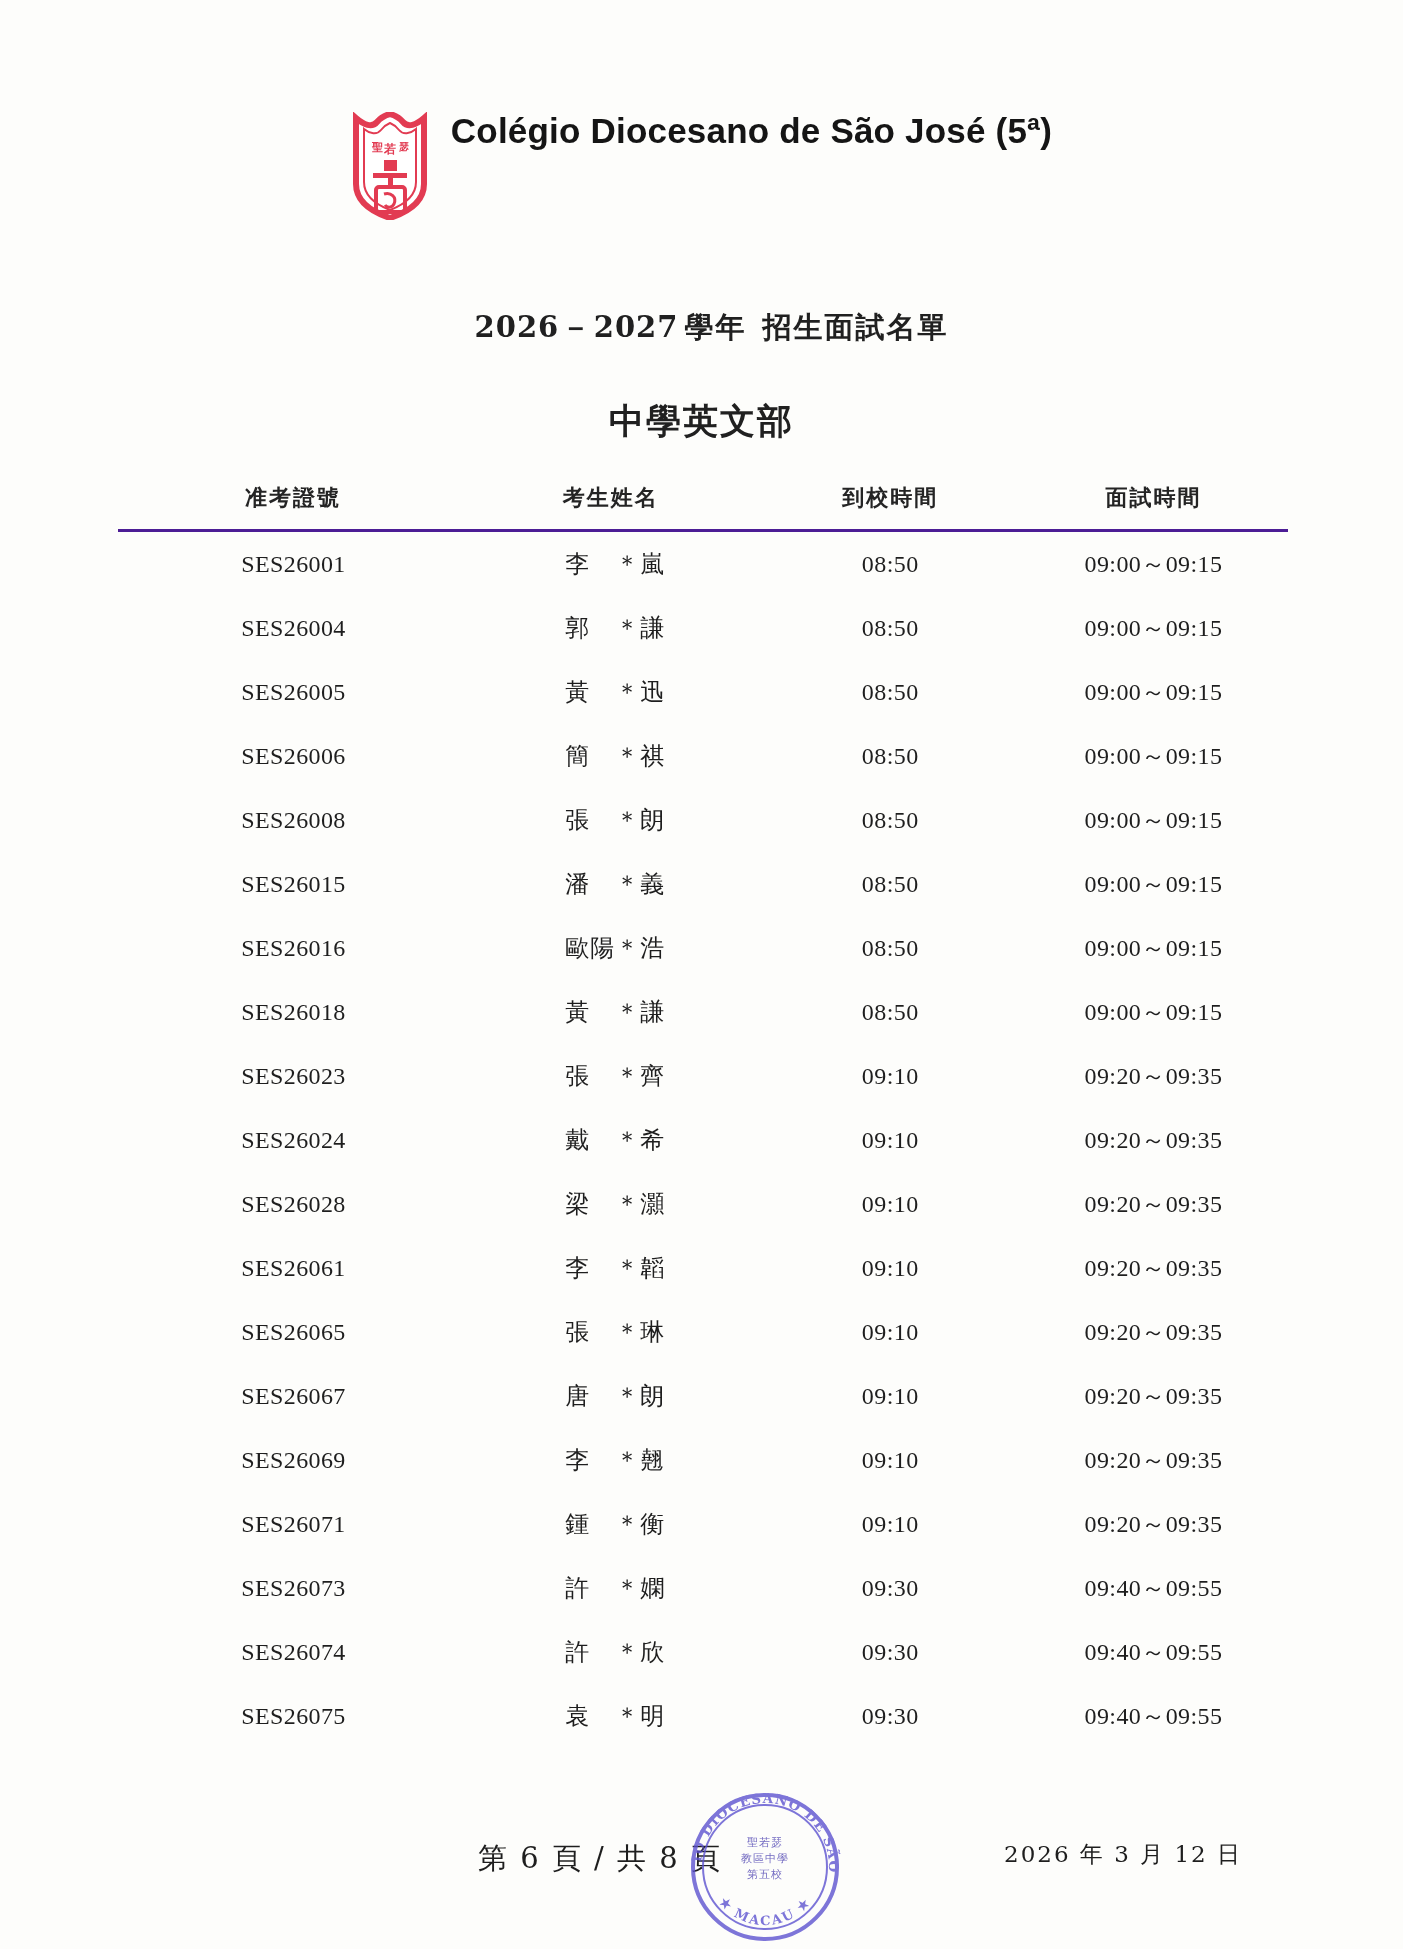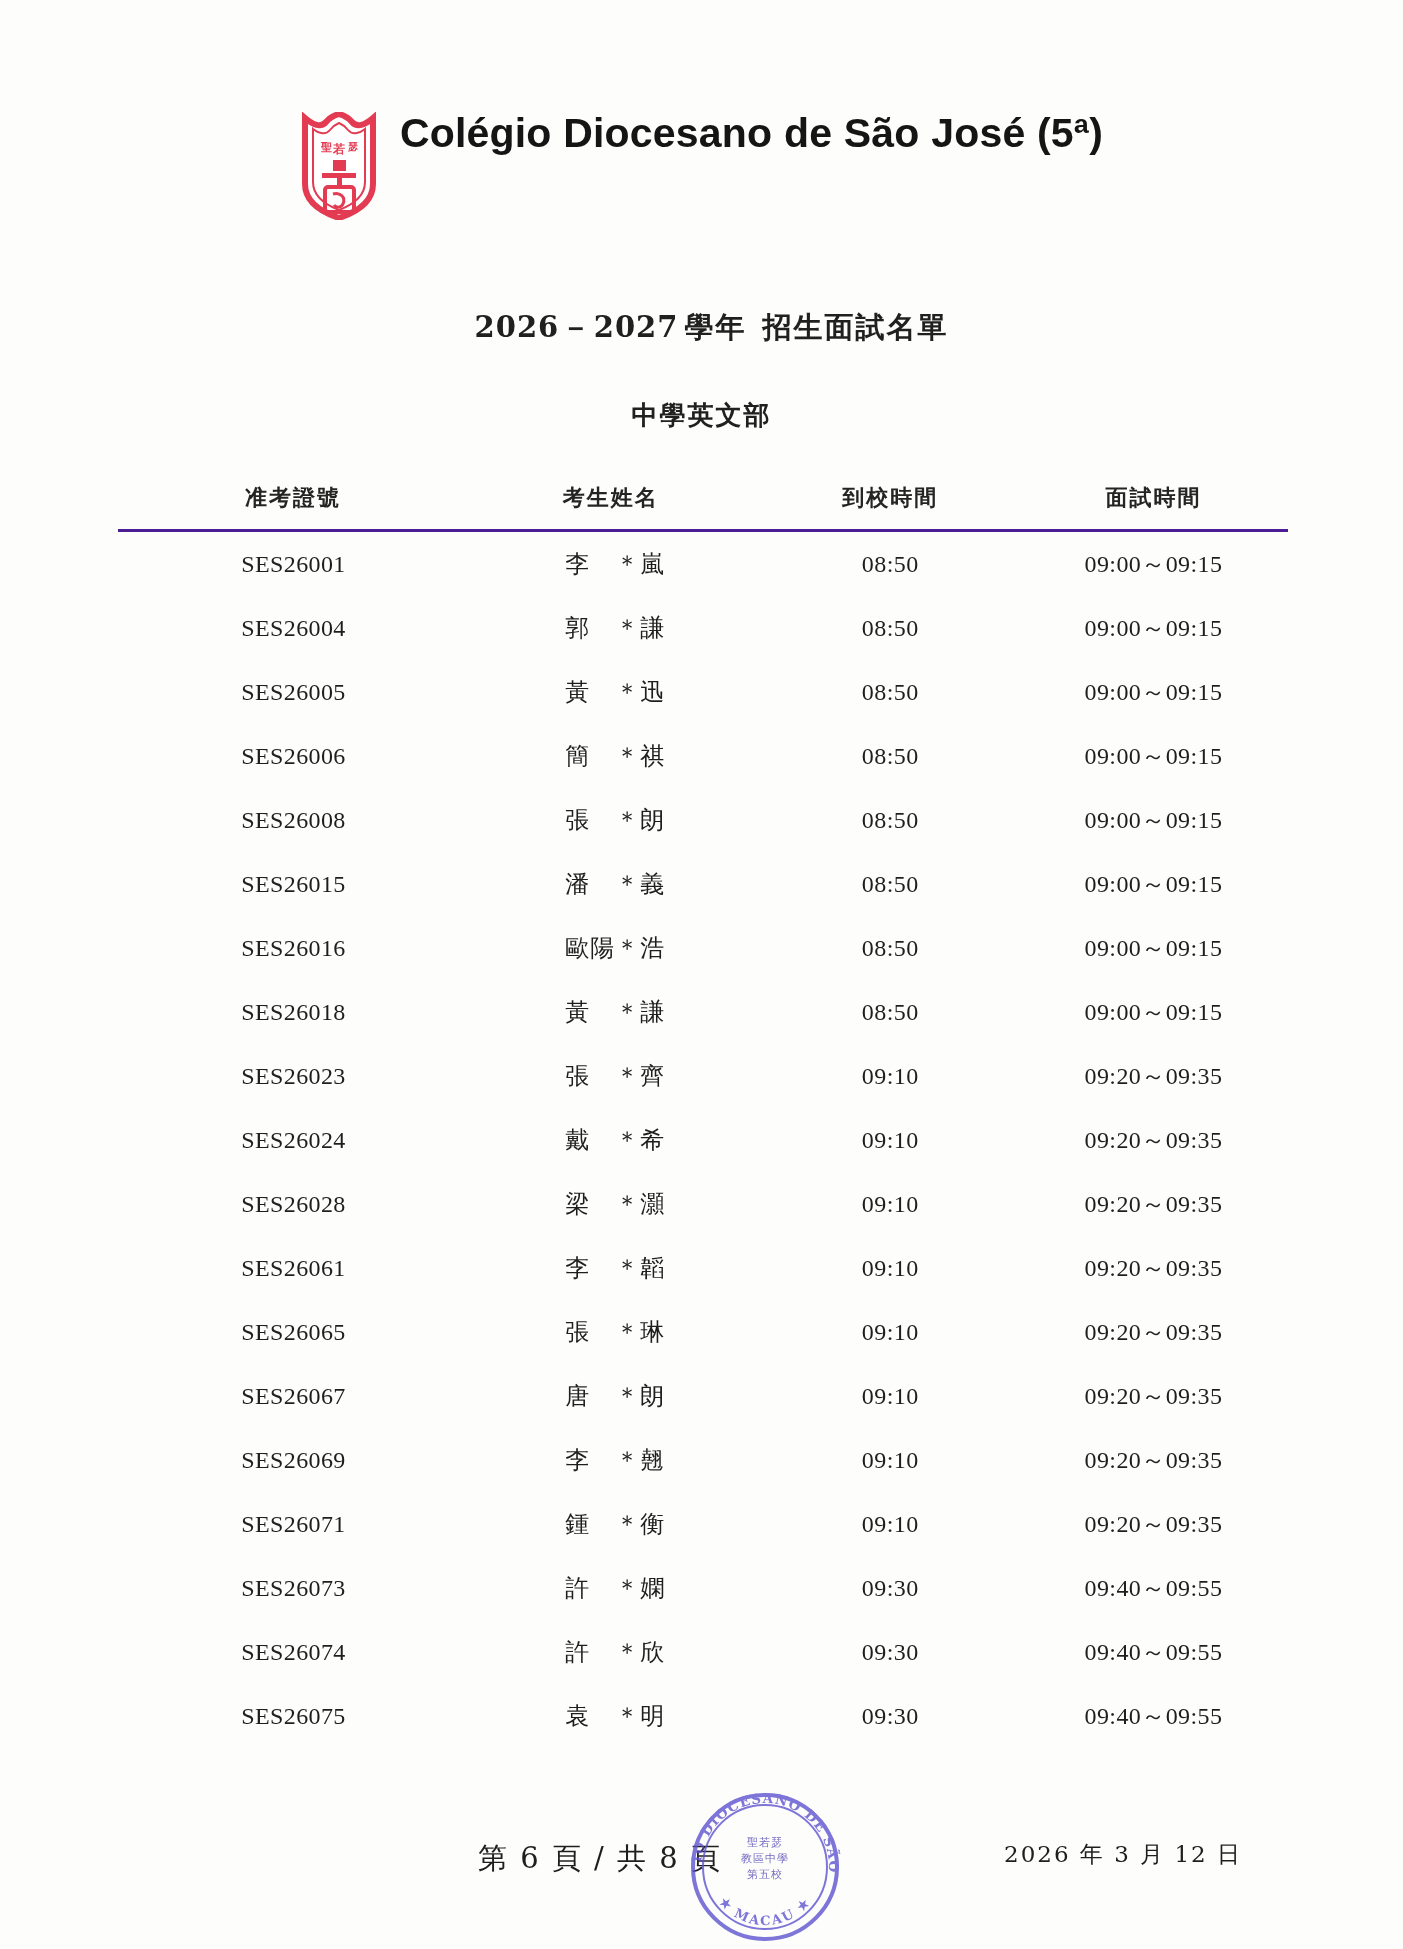--- a/index.html
+++ b/index.html
@@ -55,21 +55,21 @@
     font-size: 37px;
     font-weight: 700;
     letter-spacing: 17px;
     color: #1c1c1c;
     line-height: 1.18;
     white-space: nowrap;
     -webkit-font-smoothing: none;
   }
   .school-pt {
     font-family: "Liberation Sans", "DejaVu Sans", sans-serif;
-    font-size: 41px;
+    font-size: 35px;
     font-weight: 700;
     color: #151515;
     line-height: 1.12;
     letter-spacing: 0.2px;
     white-space: nowrap;
     margin-top: 3px;
   }
 
   
   .doc-title {
@@ -88,21 +88,21 @@
   .doc-title .sep { padding: 0 2px; }
   .doc-title .cn1 { margin-left: 6px; letter-spacing: 2px; }
   .doc-title .cn2 { margin-left: 16px; letter-spacing: 2px; }
 
   .doc-subtitle {
     position: absolute;
     top: 398px;
     left: 0; right: 0;
     text-align: center;
     font-family: "DejaVu Serif", "Liberation Serif", serif;
-    font-size: 26px;
+    font-size: 35px;
     font-weight: 700;
     color: #202020;
     letter-spacing: 2px;
   }
 
   
   .table-wrap {
     position: absolute;
     top: 482px;
     left: 118px;

